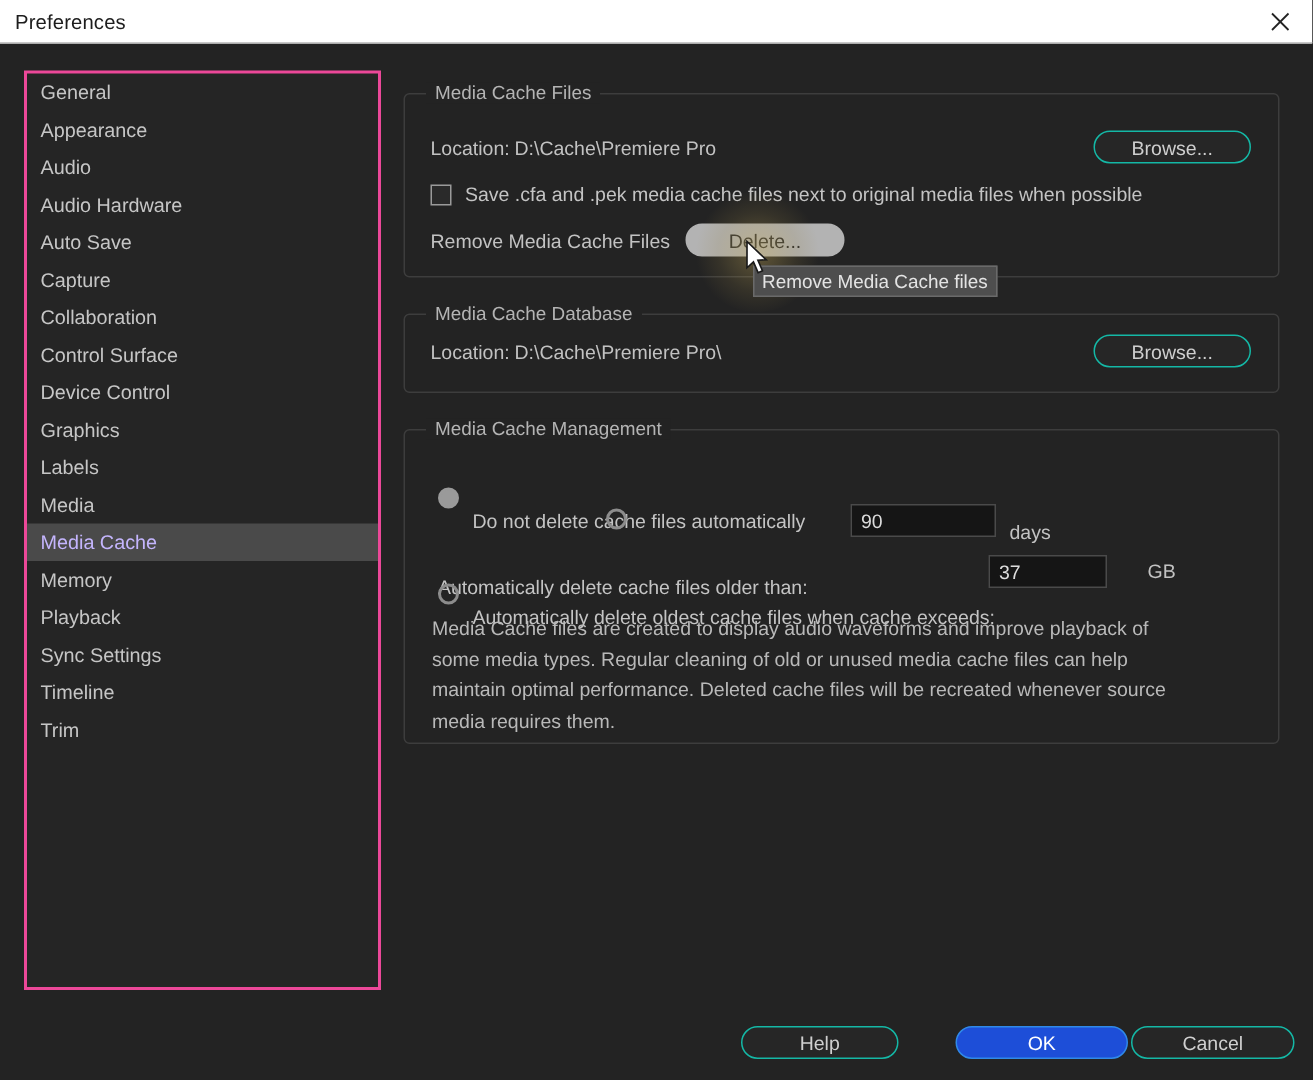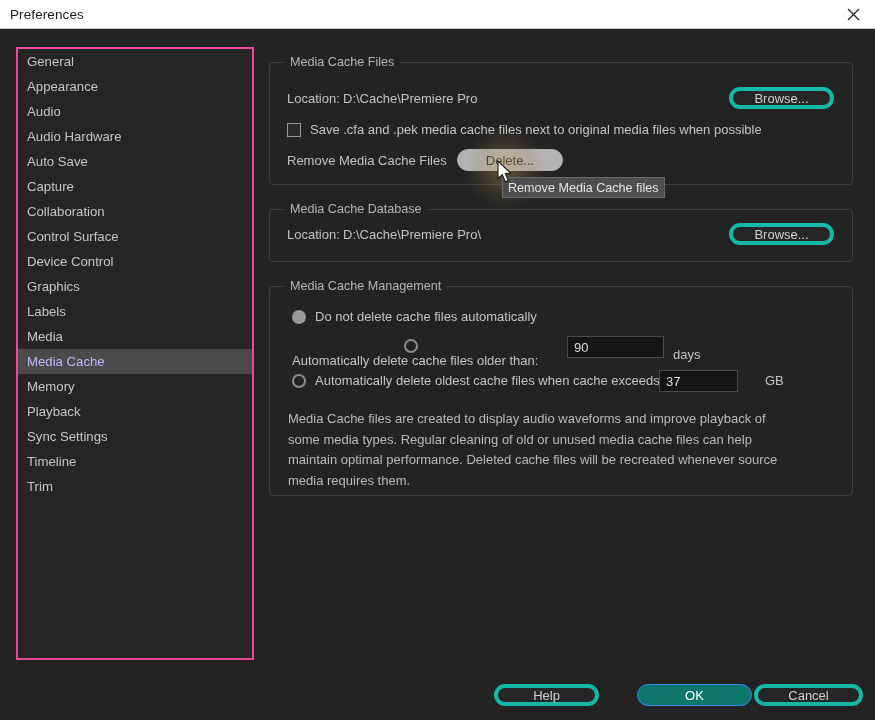--- a/index.html
+++ b/index.html
@@ -94,30 +94,30 @@
     position: absolute;
     display: flex; align-items: center; justify-content: center;
     border-radius: 13px;
     font-size: 13px;
     white-space: nowrap;
     cursor: default;
     user-select: none;
   }
   .btn-outline {
     background: #262626;
-    border: 4px solid #14b8a6;
+    border: 1px solid #14b8a6;
     color: #cfcfcf;
   }
   .btn-hover {
     background: #b3b3b3;
     border: 1px solid #b3b3b3;
     color: #2a2a2a;
   }
   .btn-primary {
-    background: #0f766e;
+    background: #1d4ed8;
     border: 1px solid #3089e8;
     color: #ffffff;
   }
 
   
   .checkbox-row {
     position: absolute;
     display: flex; align-items: center;
     cursor: default;
   }
@@ -149,20 +149,21 @@
     flex: 0 0 auto;
   }
   .radio-mark.on {
     background: #9a9a9a;
     border-color: #9a9a9a;
   }
   .radio-label {
     font-size: 13px;
     color: #c4c4c4;
     white-space: nowrap;
+    margin-top: 31px;
   }
 
   
   .numfield {
     position: absolute;
     height: 22px;
     background: #151515;
     border: 1px solid #4a4a4a;
     color: #dcdcdc;
     font-size: 13px;

